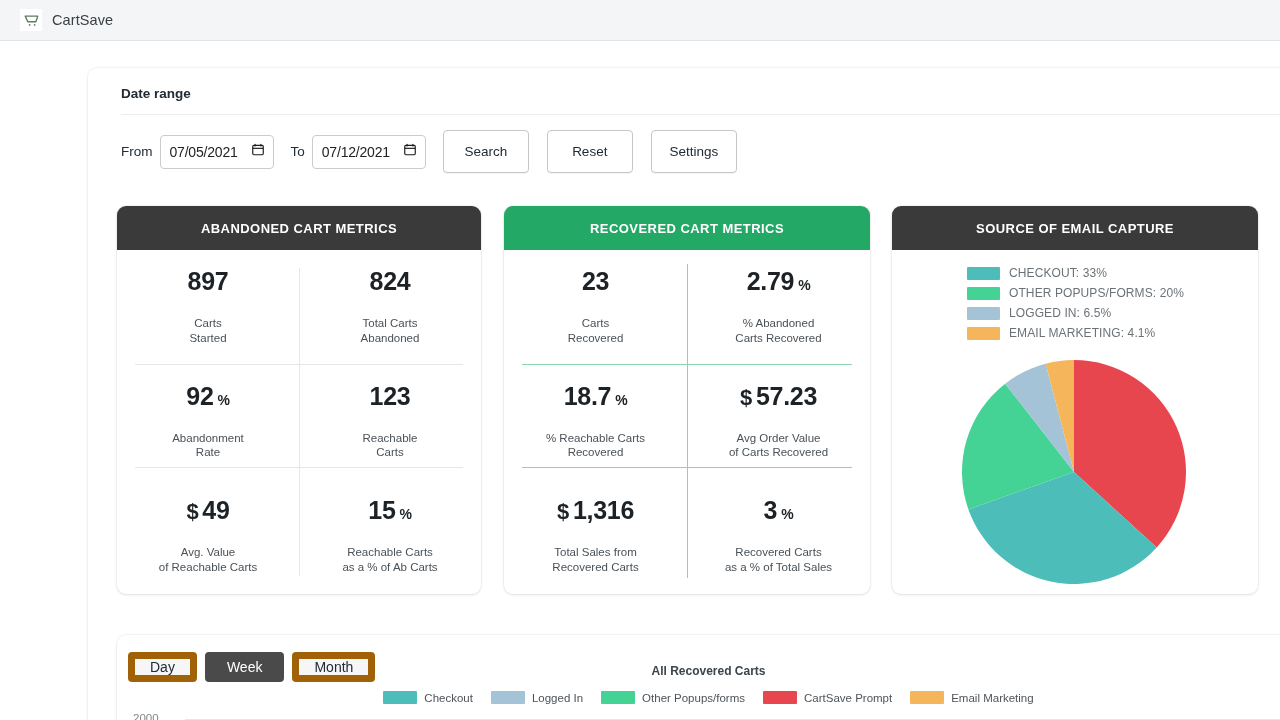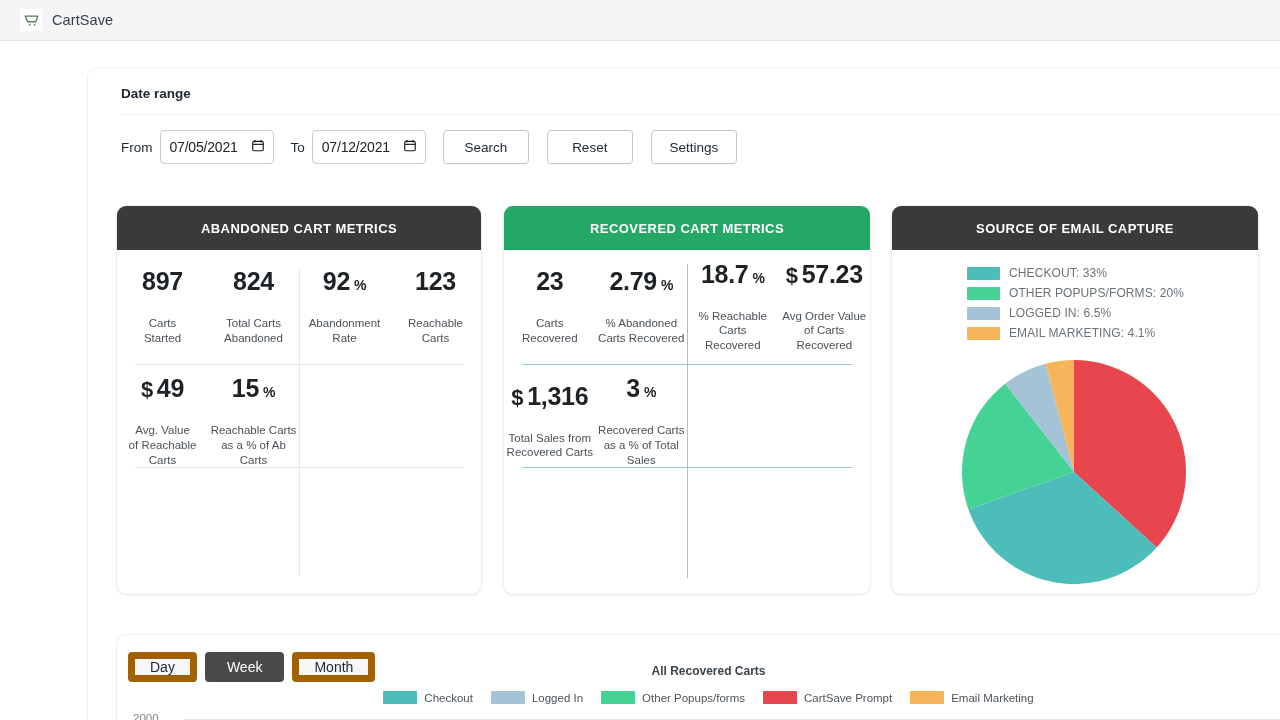--- a/index.html
+++ b/index.html
@@ -62,21 +62,21 @@
     display: flex; align-items: center; justify-content: space-between;
     width: 114px; height: 34px;
     border: 1px solid #c9cccf; border-radius: 4px;
     background: #ffffff;
     padding: 0 8px 0 9px;
     margin-right: 17px;
   }
   .dateinput .val { font-size: 14px; color: #202223; letter-spacing: -.2px; }
   .cal-ico { flex: 0 0 auto; }
   .btn {
-    height: 34px; min-width: 86px;
+    height: 43px; min-width: 86px;
     border: 1px solid #c4c7ca; border-radius: 4px;
     background: #ffffff;
     font-size: 13.5px; color: #212b36;
     display: flex; align-items: center; justify-content: center;
     margin-right: 18px;
     box-shadow: 0 1px 0 rgba(0,0,0,.04);
   }
   .btn:last-child { margin-right: 0; }
 
   
@@ -97,21 +97,21 @@
     font-size: 13px; font-weight: bold; color: #ffffff;
     letter-spacing: .45px;
   }
   .head-dark  { background: #3a3a3a; }
   .head-green { background: #24a866; }
 
   .grid2 {
     position: relative;
     height: 344px;
     display: grid;
-    grid-template-columns: 1fr 1fr 1fr 1fr;
+    grid-template-columns: 1fr 1fr;
     grid-template-rows: 1fr 1fr 1fr;
   }
   .cell {
     display: flex; flex-direction: column;
     align-items: center; justify-content: center;
     text-align: center;
   }
   .cell .big {
     font-size: 25px; font-weight: bold; color: #1d2226;
     letter-spacing: -.3px; line-height: 1;

